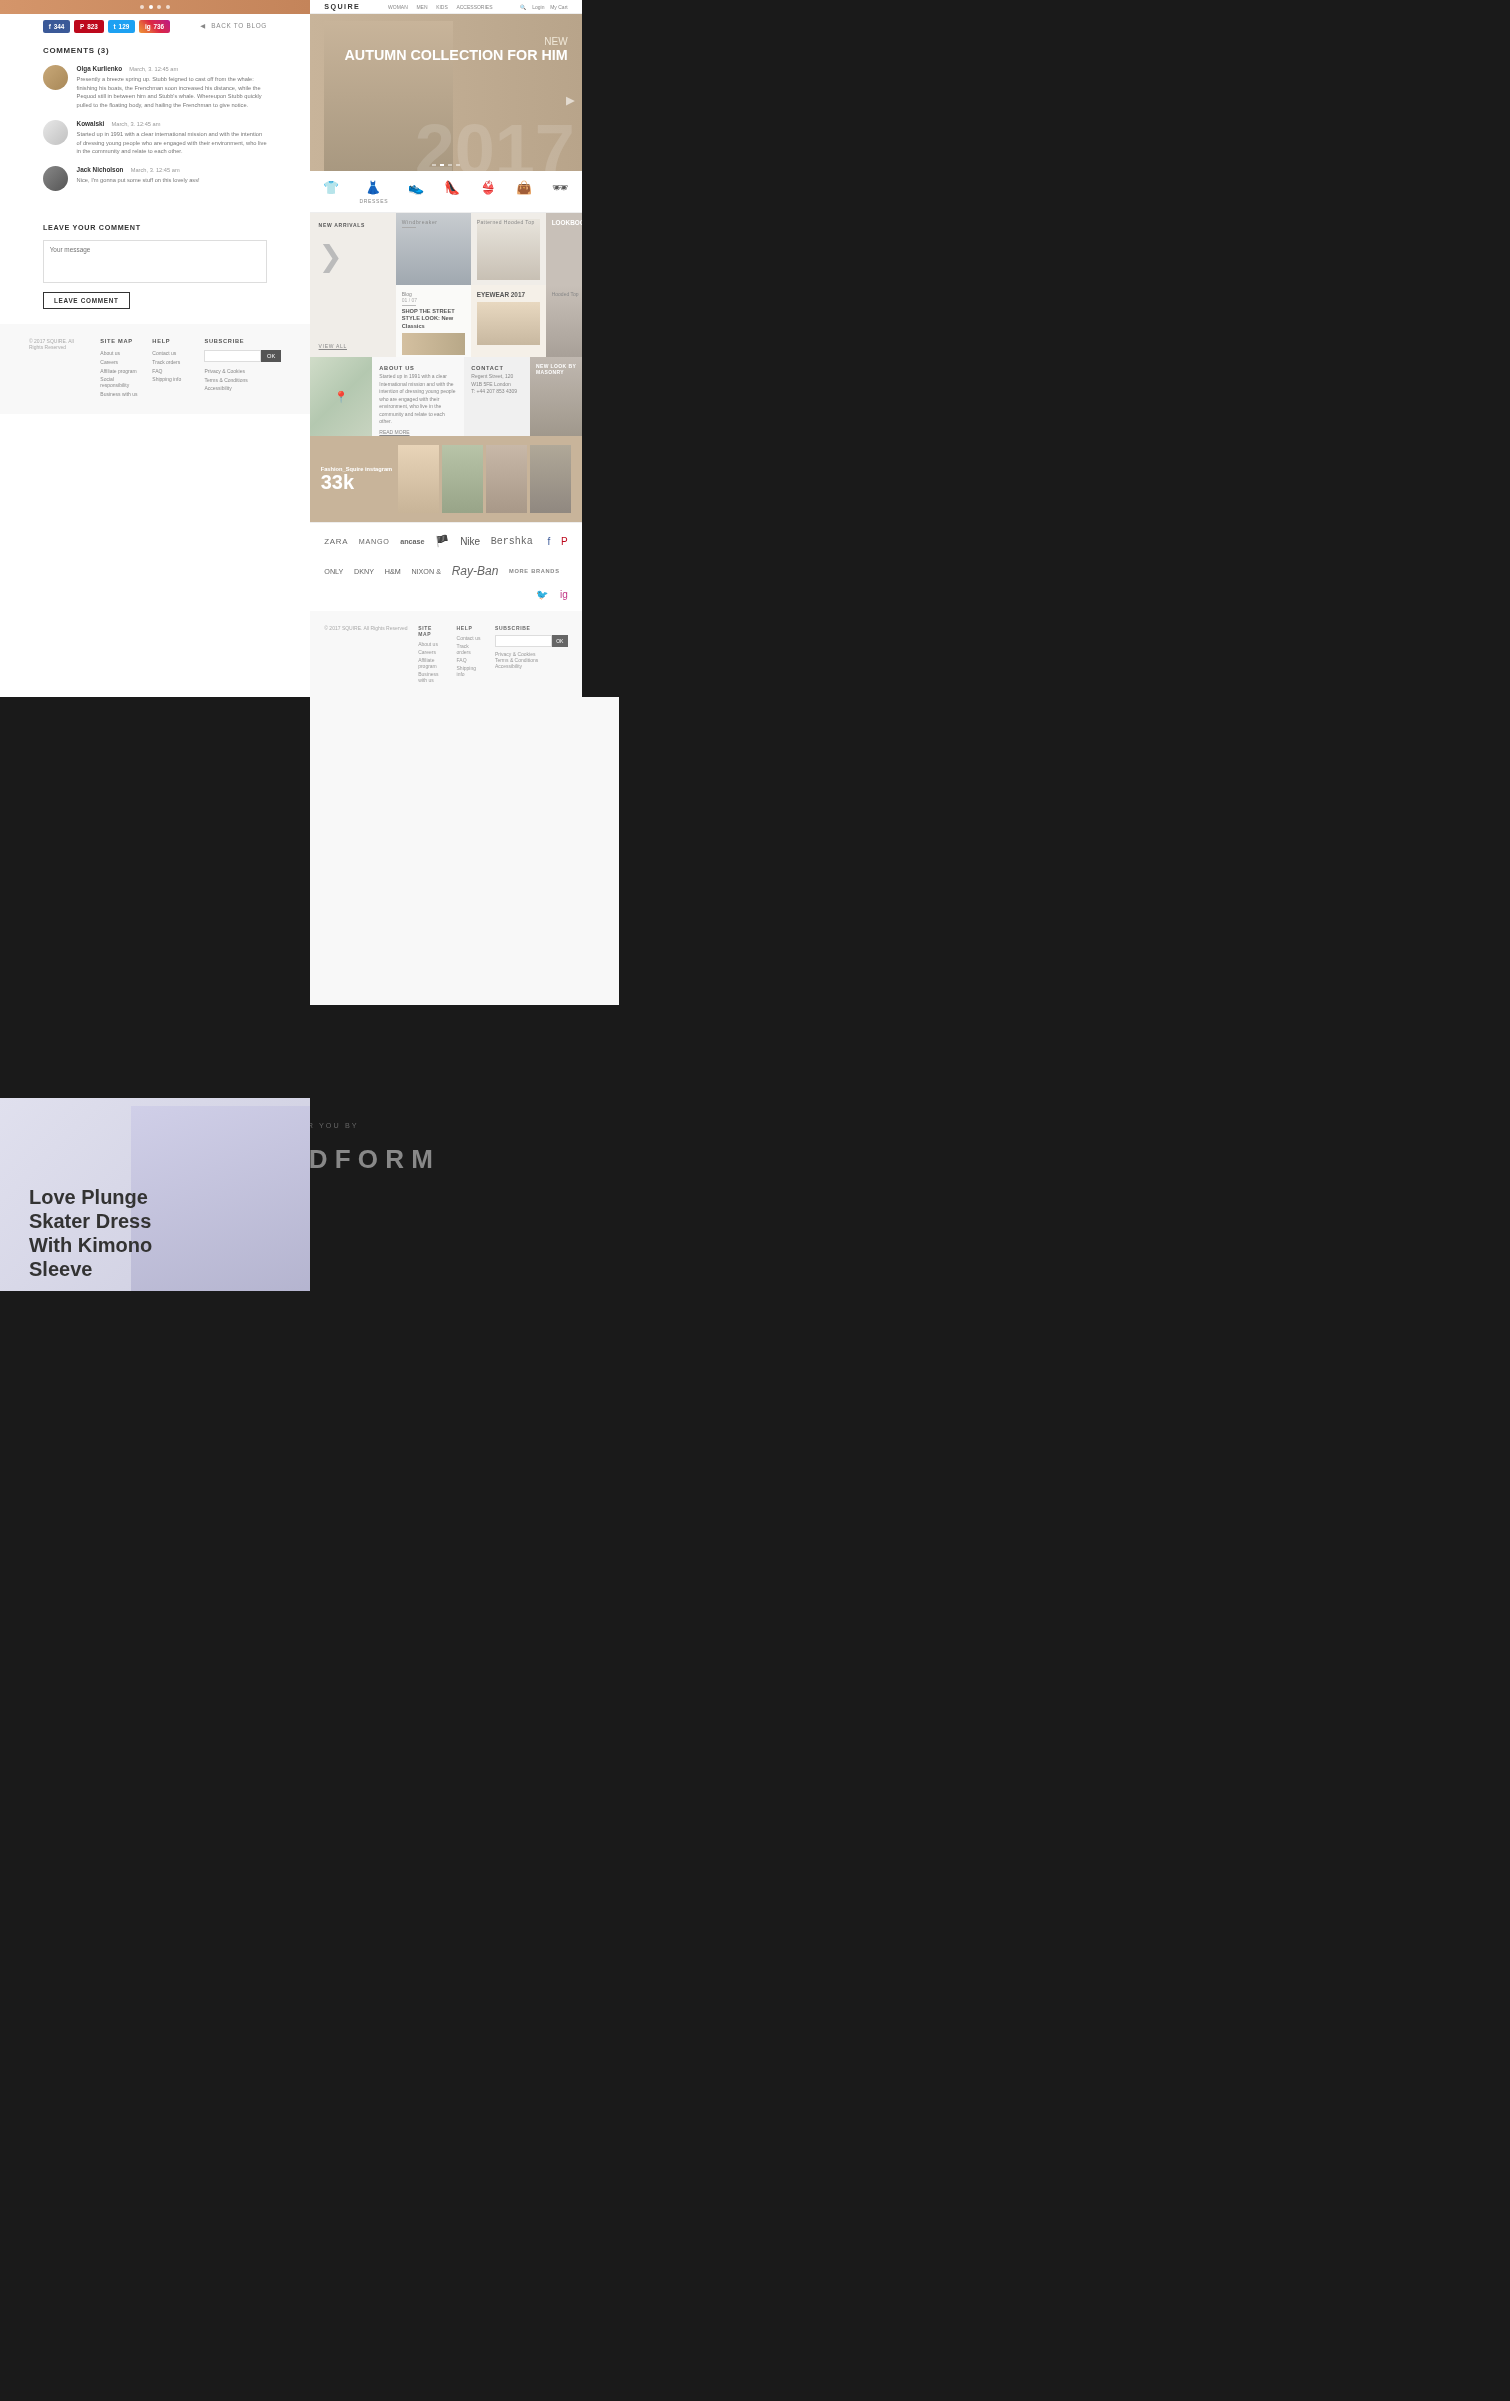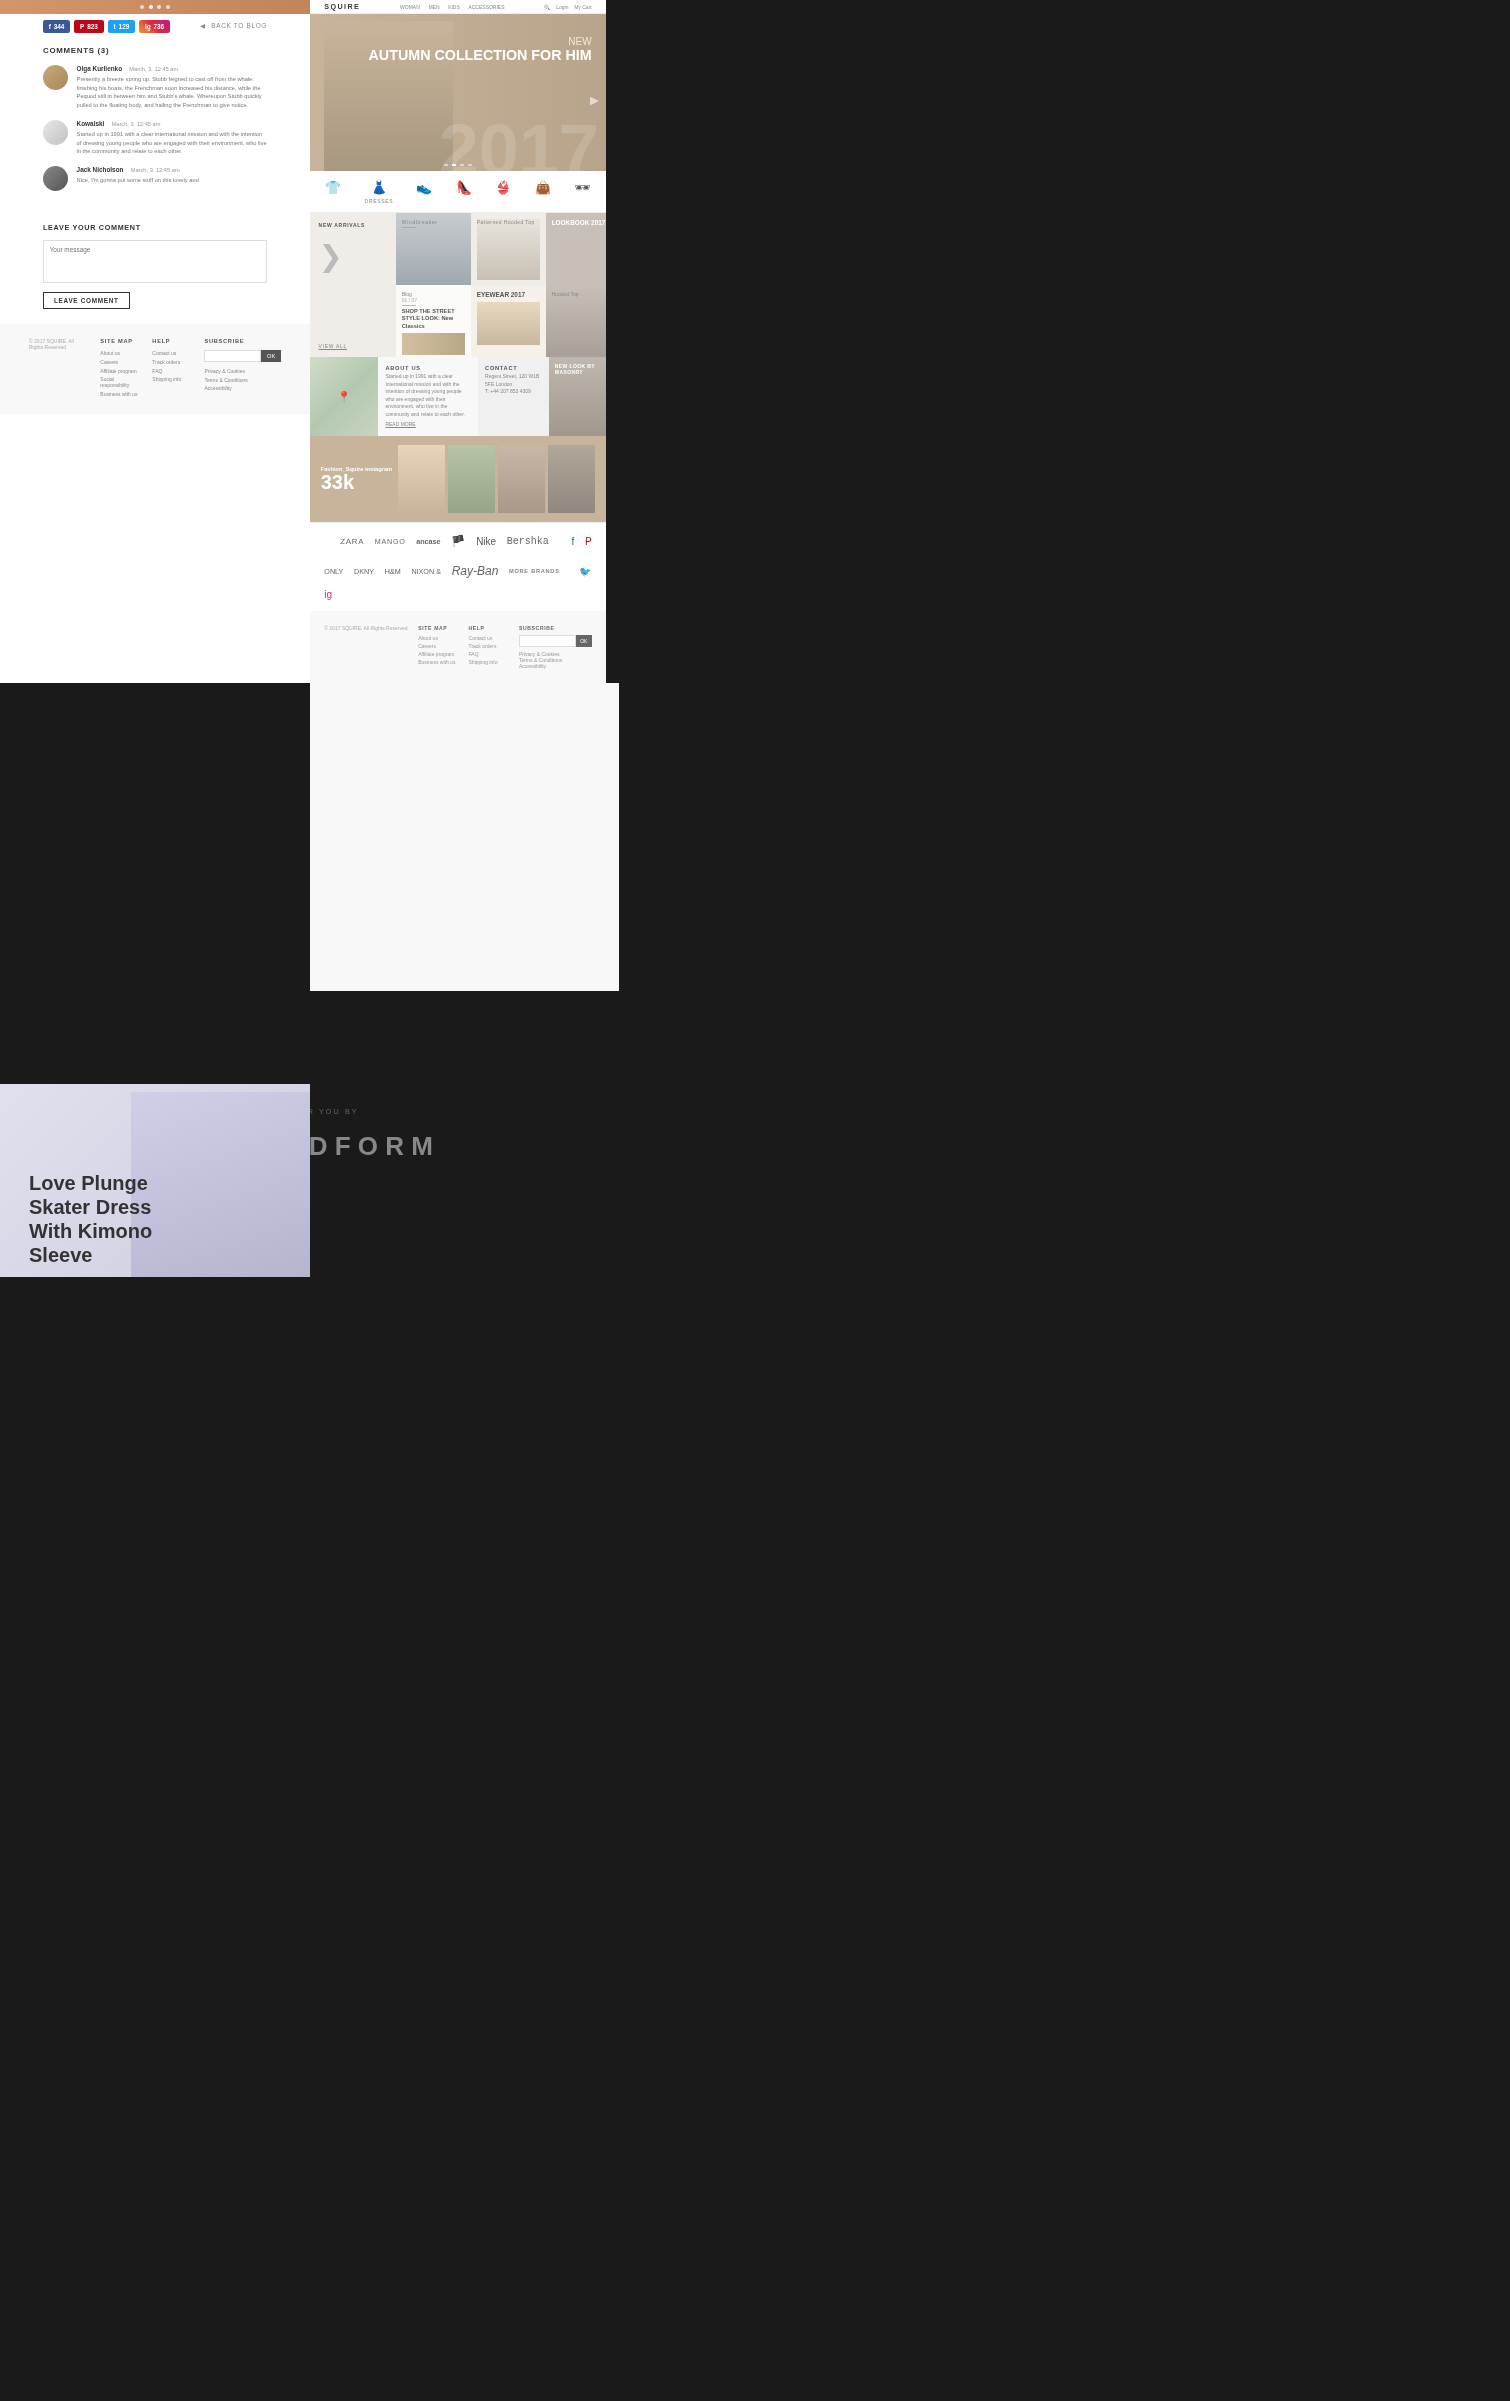--- a/index.html
+++ b/index.html
@@ -175,21 +175,21 @@
       display: flex; flex-direction: column; align-items: center; justify-content: center;
       min-height: 286px;
     }
     .made-for { font-size: 7.2px; letter-spacing: 2.1px; color: #666; margin-bottom: 14.3px; }
     .methodform { font-size: 26px; font-weight: bold; letter-spacing: 7.2px; color: #888; }
 
     
     .page-wrapper { position: relative; width: 619px; }
 
     .left-col { width: 310px; overflow: hidden; }
-    .right-col { width: 296px; overflow: hidden; }
+    .right-col { width: 272px; overflow: hidden; }
 
     
     .img-man-suit { background: linear-gradient(to bottom, #c8b49a 0%, #a89880 100%); }
   </style>
 </head>
 <body>
 
 <div class="page-wrapper">
 
   <div style="display:flex; width:619px;">
@@ -445,21 +445,21 @@
         <div style="display:flex; gap:2.9px; flex:1; height:68px;">
           <div style="flex:1; background: linear-gradient(to bottom, #e8d4b8, #c8b498);"></div>
           <div style="flex:1; background: linear-gradient(to bottom, #b8c4a8, #98a488);"></div>
           <div style="flex:1; background: linear-gradient(to bottom, #c8b8a8, #a89888);"></div>
           <div style="flex:1; background: linear-gradient(to bottom, #b0a898, #908880);"></div>
         </div>
       </div>
 
 
       <div class="brands-row">
-        <span style="font-size:7.9px; color:#666; letter-spacing:0.7px;margin-left:16px;">ZARA</span>
+        <span style="font-size:7.9px; color:#666; letter-spacing:0.7px;">ZARA</span>
         <span style="font-size:7.2px; color:#666; letter-spacing:0.7px;">MANGO</span>
         <span style="font-size:7.2px; color:#666;font-weight:bold;">ancase</span>
         <span style="font-size:11.4px;">🏴</span>
         <span style="font-size:10px; color:#555;">Nike</span>
         <span style="font-size:10px; color:#666;font-family:Liberation Mono, monospace;">Bershka</span>
         <span style="margin-left:auto; font-size:10px; color:#3b5998;">f</span>
         <span style="font-size:10px; color:#bd081c;">P</span>
       </div>
 
       <div class="brands-row2">

